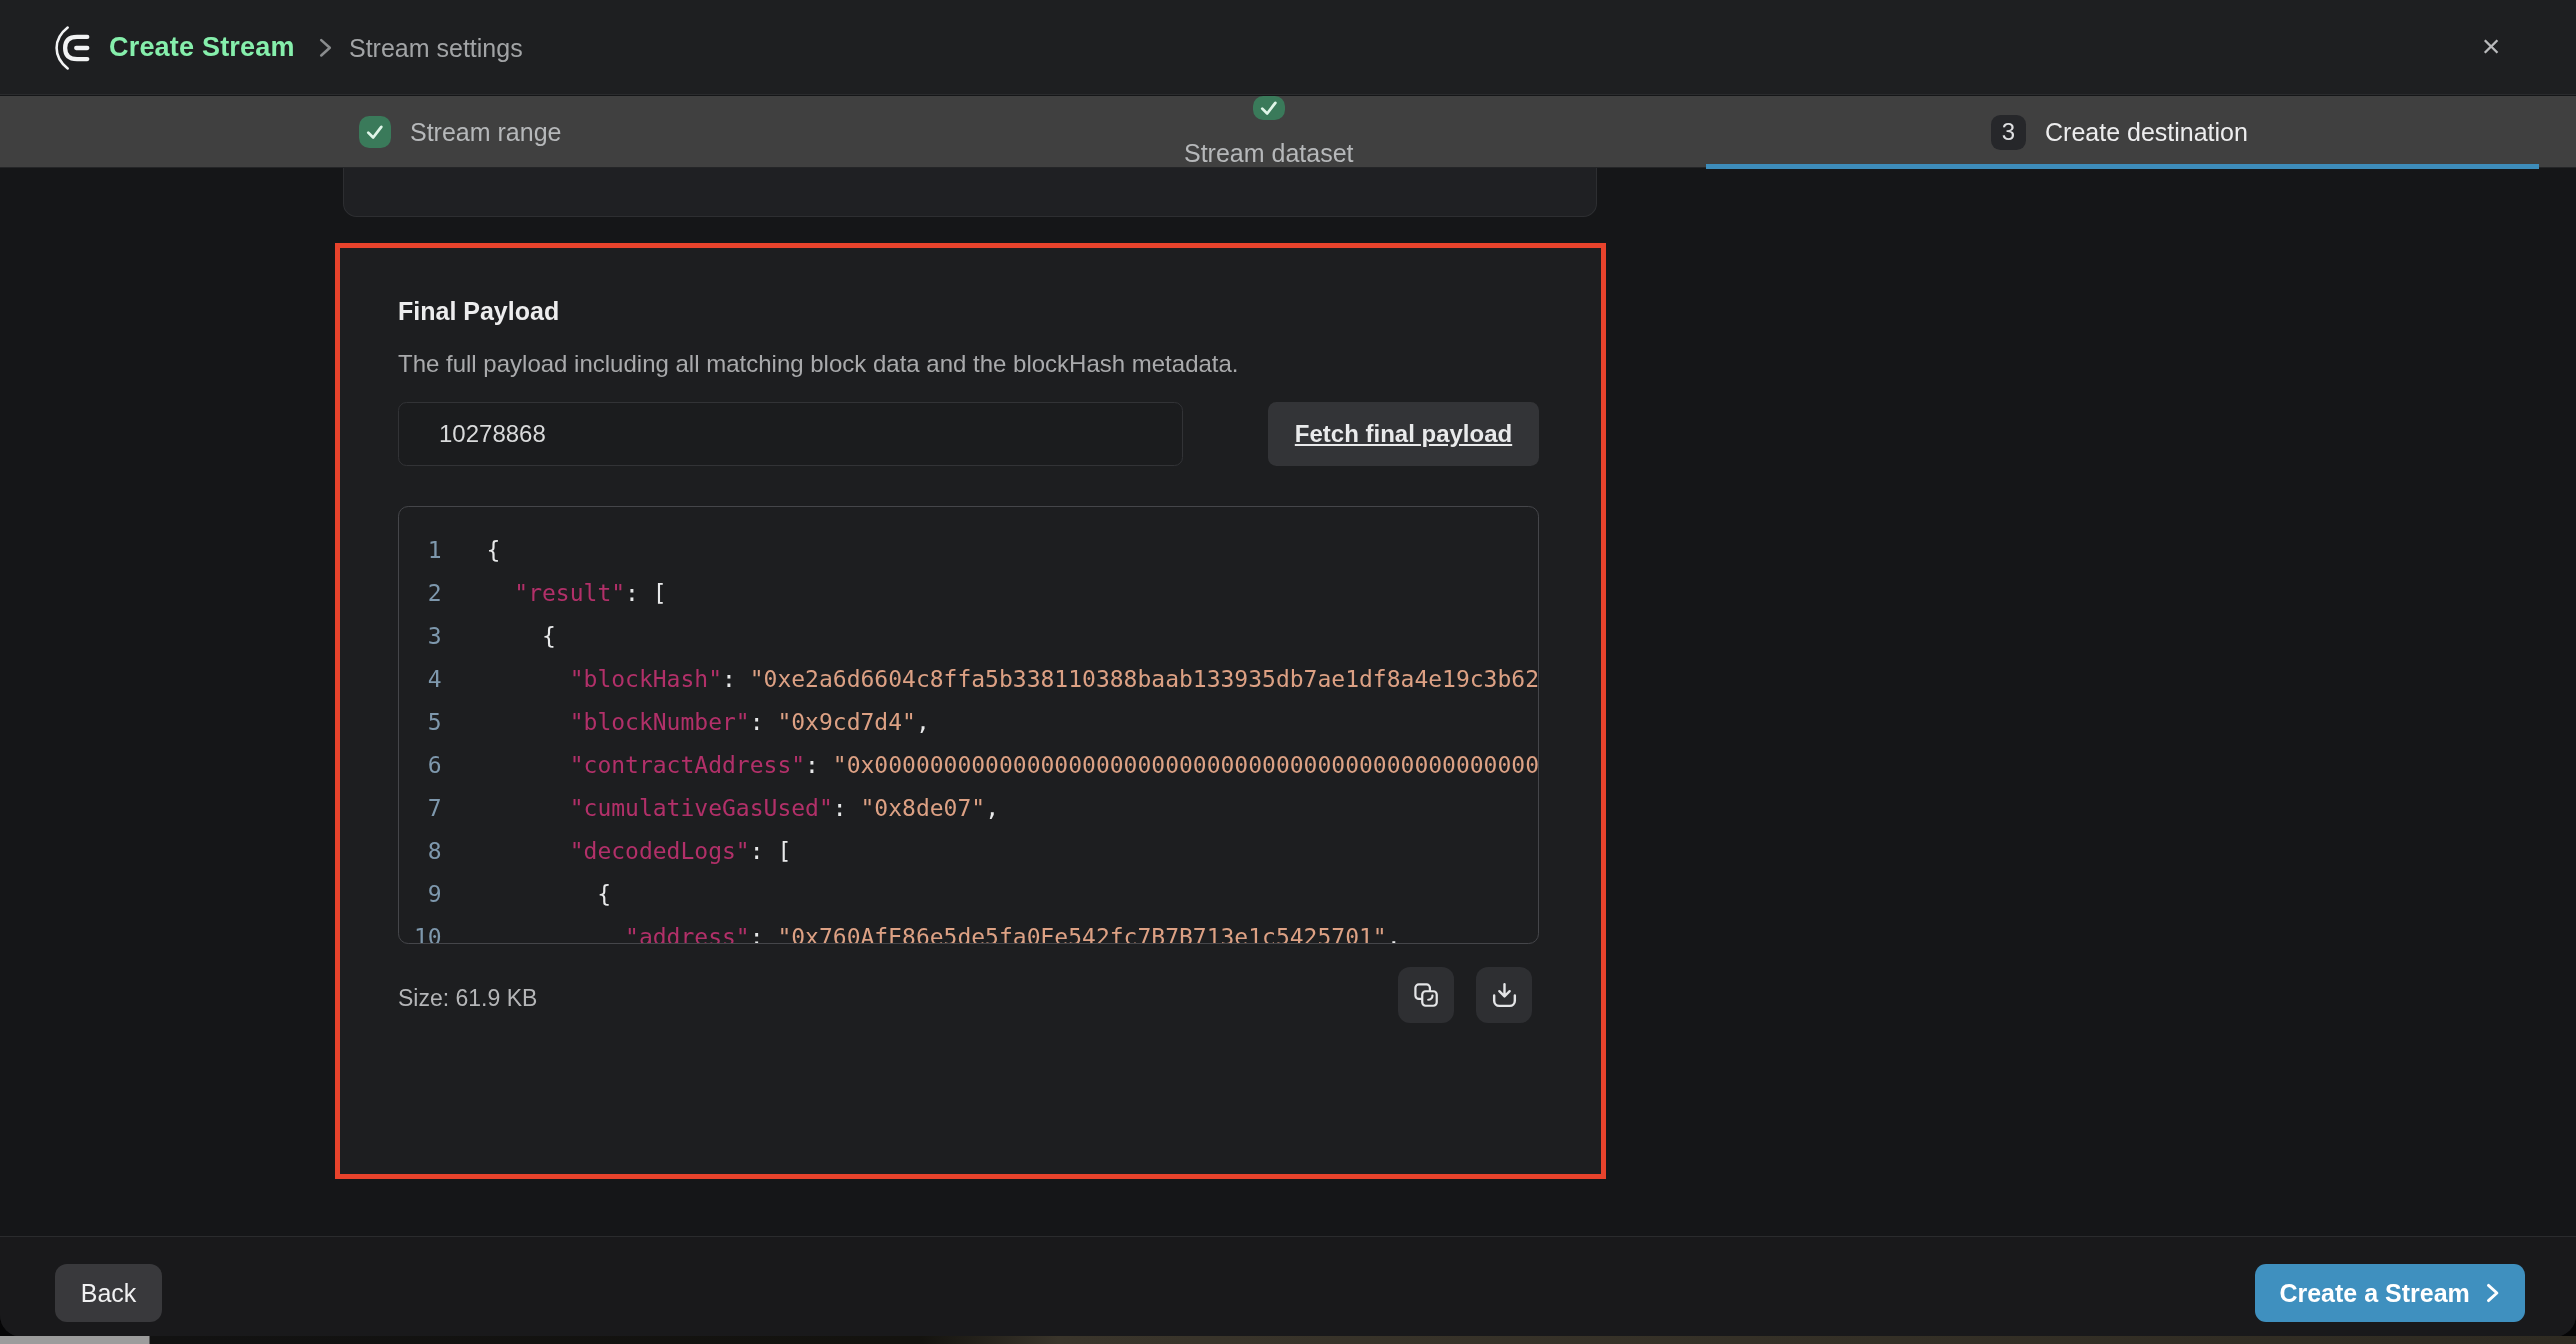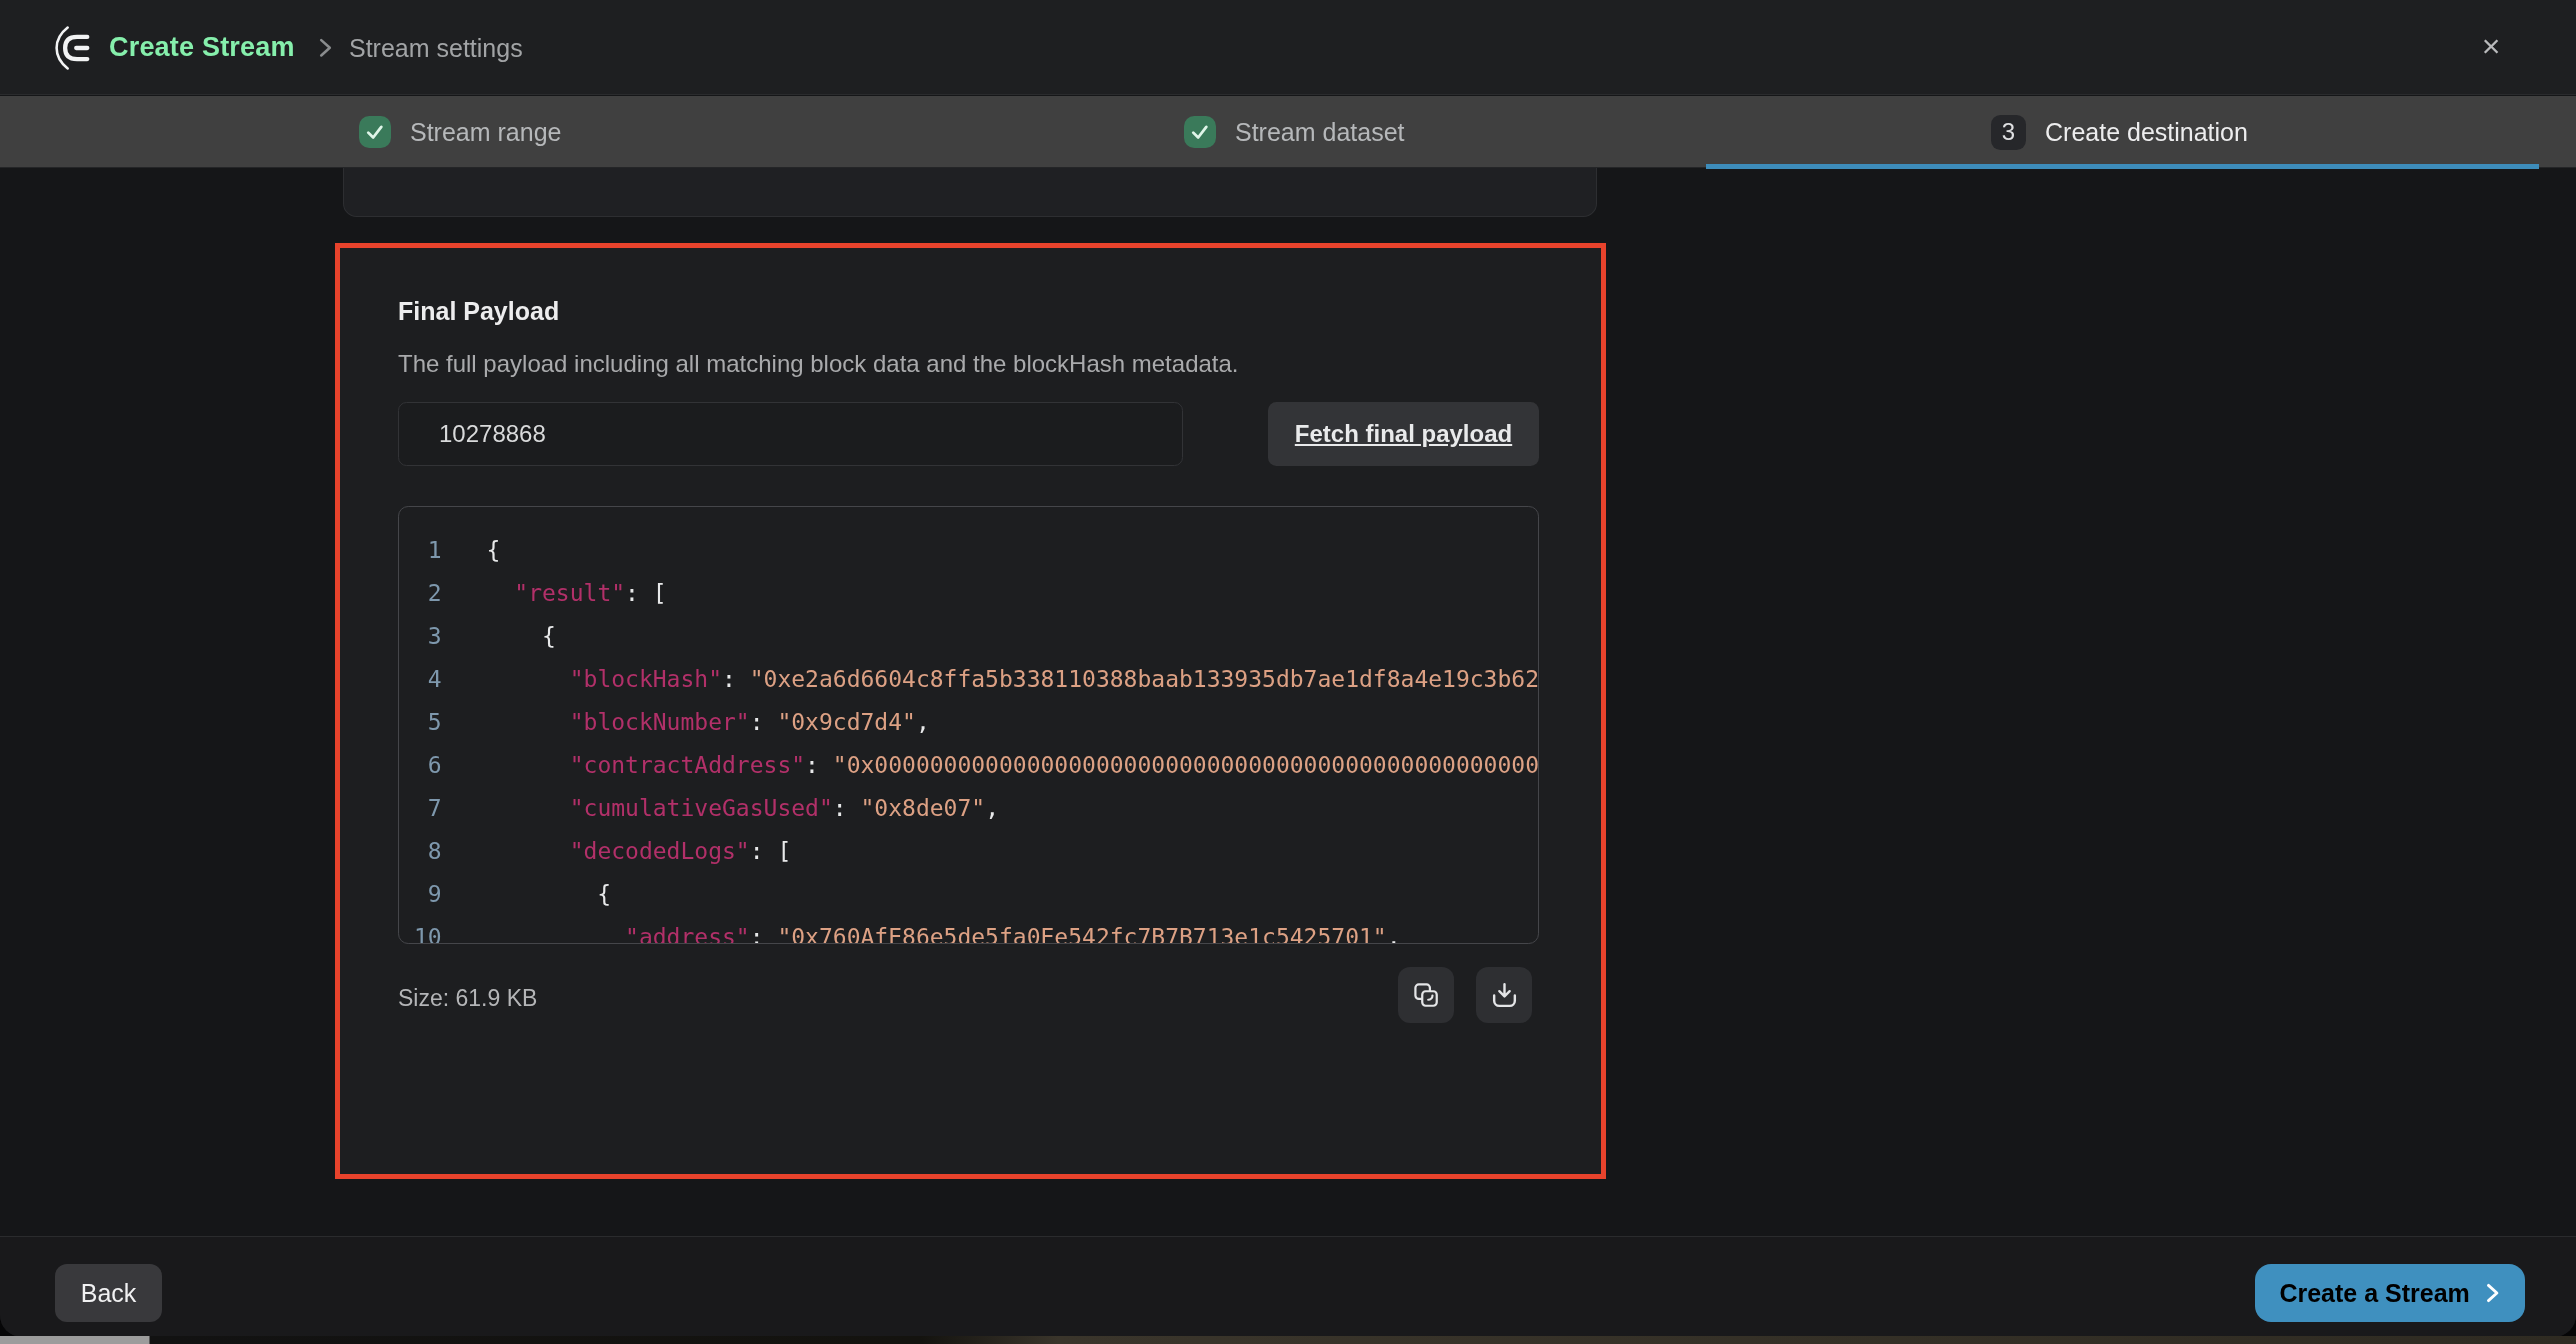--- a/index.html
+++ b/index.html
@@ -21,21 +21,21 @@
   .crumb-chevron { position:absolute; left:316px; top:35px; width:19px; height:25.6px; }
   .crumb { position:absolute; left:349px; top:34px; font-size:25px; color:#a2a4a6; }
   .close-btn { position:absolute; left:2468px; top:27px; width:46px; height:41px;
     color:#b9babc; font-size:32px; line-height:39px; text-align:center; cursor:pointer;
     font-weight:300; }
 
   
   .stepbar { position:absolute; left:0; top:96px; width:2576px; height:72px;
     background:#404040; border-bottom:1.7px solid #242527; }
   .step { position:absolute; top:0; height:72px; display:flex; align-items:center; gap:19px; }
-  .step-1 { left:359px; } .step-2 { left:1184px; } .step-3 { left:1991px; }
+  .step-1 { left:359px; } .step-2 { left:1184px;flex-direction:column; } .step-3 { left:1991px; }
   .check-badge { width:32px; height:32px; border-radius:10.2px; background:#3a7a5a;
     display:flex; align-items:center; justify-content:center; }
   .num-badge { width:35px; height:35px; border-radius:9.4px; background:#26272a;
     display:flex; align-items:center; justify-content:center; color:#dfe0e2;
     font-size:24px; font-weight:500; }
   .step-label { font-size:25px; color:#b6b8ba; }
   .step-3 .step-label { color:#ededee; font-weight:500; }
   .active-underline { position:absolute; left:1706px; bottom:-1.7px; width:833px; height:5.1px;
     background:#3d8cba; }
 
@@ -78,21 +78,21 @@
     font-weight:600; cursor:pointer; display:flex; align-items:center; justify-content:center;
     gap:13.6px; font-family:"Liberation Sans", sans-serif; }
 
   
   .footer { position:absolute; left:0; top:1236px; width:2576px; height:102px;
     background:#19191b; border-top:1.7px solid #2a2b2d; }
   .back-btn { position:absolute; left:55px; top:27px; width:107px; height:58px;
     background:#39393c; border:none; border-radius:12px; color:#f1f1f2; font-size:25px;
     cursor:pointer; font-family:"Liberation Sans", sans-serif; }
   .create-btn { position:absolute; left:2255px; top:27px; width:270px; height:58px;
-    background:#3f90bf; border:none; border-radius:16px; color:#000000; font-size:25px;
+    background:#3f90bf; border:none; border-radius:11px; color:#ffffff; font-size:25px;
     font-weight:600; cursor:pointer; display:flex; align-items:center; justify-content:center;
     gap:15.4px; font-family:"Liberation Sans", sans-serif; }
 </style>
 </head>
 <body>
 
 <div class="modal">
 
   <div class="topbar">
     <svg class="logo" viewBox="0 0 50 54" fill="none">

